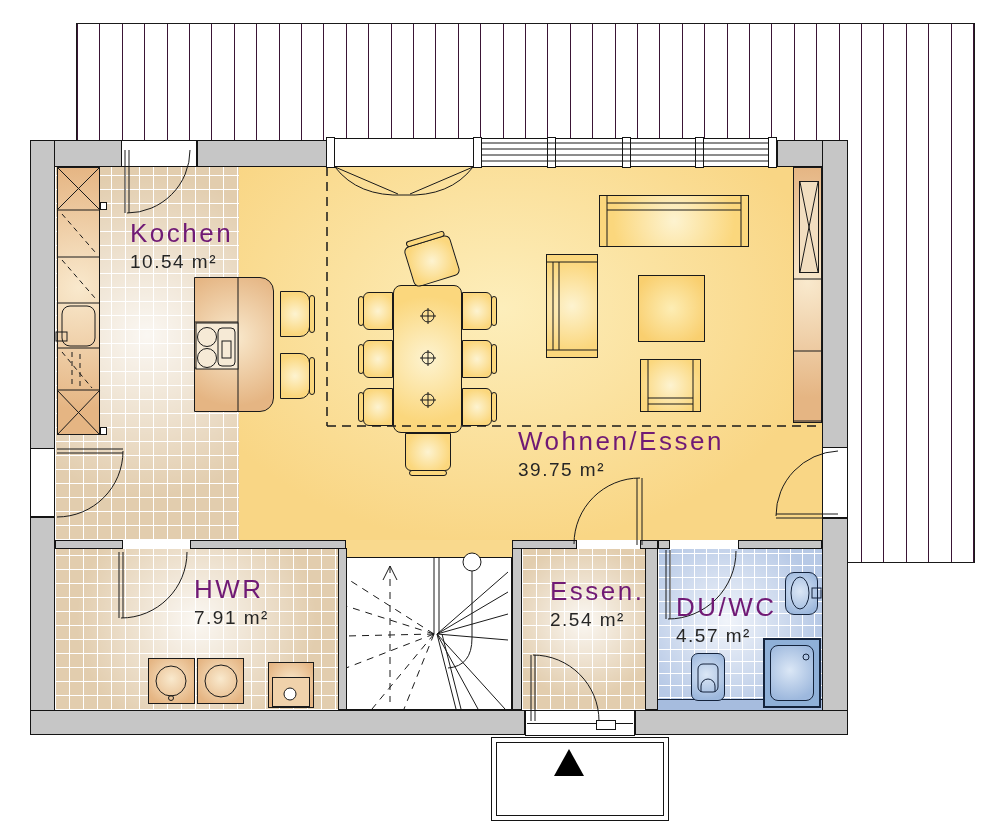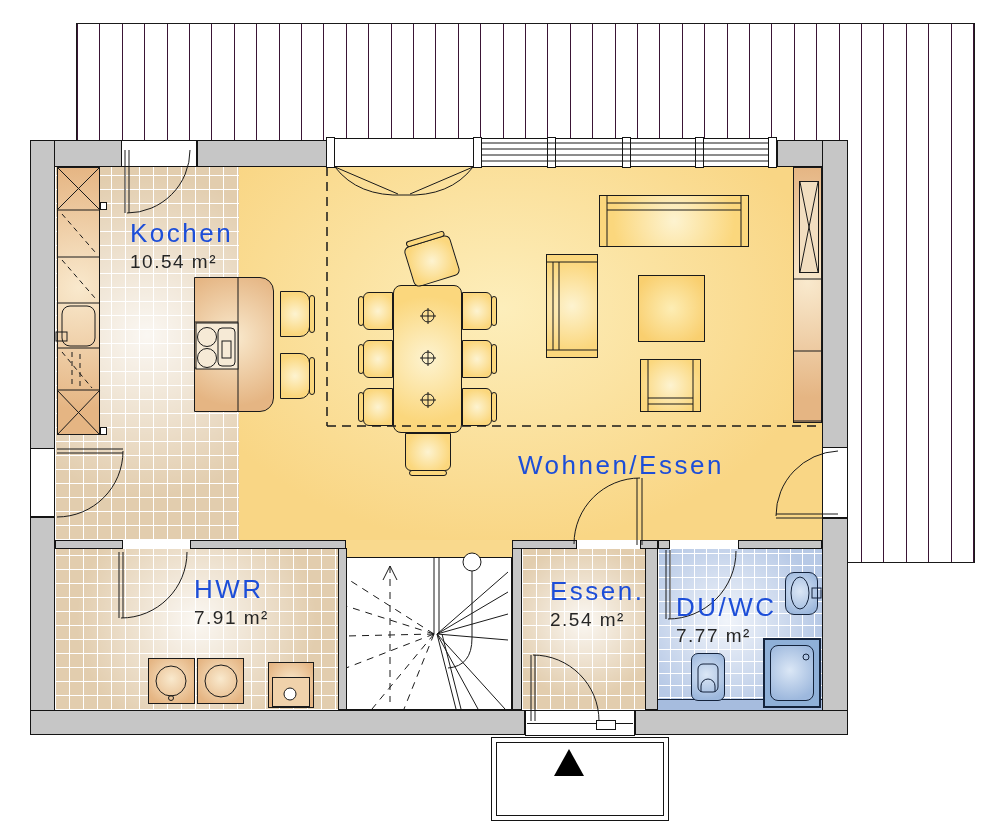--- a/index.html
+++ b/index.html
@@ -23,21 +23,21 @@
   .furn{background:radial-gradient(circle at 50% 50%, #fdf3d0 0%, #fbd77d 78%);border:1px solid #1a1a1a;}
   .wood{background:radial-gradient(circle at 50% 45%, #f9e9cd 0%, #e5b583 82%);border:1px solid #1a1a1a;}
   .blue-fix{background:radial-gradient(circle at 45% 45%, #dbe7f6 0%, #9db8dd 80%);border:1px solid #14233c;}
   .back{position:absolute;background:#fbd77d;border:1px solid #1a1a1a;}
   .back-l{left:-6px;top:3px;bottom:3px;width:4px;border-radius:3px;}
   .back-r{right:-6px;top:3px;bottom:3px;width:4px;border-radius:3px;}
   .back-b{bottom:-6px;left:3px;right:3px;height:4px;border-radius:3px;}
   .back-t{top:-6px;left:3px;right:3px;height:4px;border-radius:3px;}
   .deck{border:1px solid #1a1a1a;
         background:repeating-linear-gradient(90deg,#3a1535 0,#3a1535 1px,transparent 1px,transparent 22.4px);}
-  .rlabel{font-size:26px;letter-spacing:2.5px;color:#1d4ed8;white-space:nowrap;line-height:1.05;}
+  .rlabel{font-size:26px;letter-spacing:2.5px;color:#701a75;white-space:nowrap;line-height:1.05;}
   .rarea{font-size:19px;letter-spacing:1.5px;color:#262626;margin-top:4px;white-space:nowrap;}
   svg.overlay{position:absolute;left:0;top:0;pointer-events:none;}
 </style>
 </head>
 <body>
 
 <div id="plan">
 
   <div class="abs deck" style="left:76px;top:23px;width:899px;height:540px;"></div>
 
@@ -257,29 +257,30 @@
       <path d="M390,566 L383,580 M390,566 L397,580"></path>
       <path d="M472,571 V638 Q472,666 448,668"></path>
       <circle cx="472" cy="562" r="9" fill="#fff"></circle>
     </g>
   </svg>
 
   <div class="abs" style="left:130px;top:220px;">
     <div class="rlabel">Kochen</div>
     <div class="rarea">10.54 m²</div>
   </div>
-  <div class="abs" style="left:518px;top:428px;margin-top:24px;">
+  <div class="abs" style="left:518px;top:428px;">
     <div class="rlabel">Wohnen/Essen</div>
+    <div class="rarea">39.75 m²</div>
   </div>
   <div class="abs" style="left:194px;top:576px;">
     <div class="rlabel">HWR</div>
     <div class="rarea">7.91 m²</div>
   </div>
   <div class="abs" style="left:550px;top:578px;">
     <div class="rlabel">Essen.</div>
     <div class="rarea">2.54 m²</div>
   </div>
   <div class="abs" style="left:676px;top:594px;">
     <div class="rlabel">DU/WC</div>
-    <div class="rarea">7.77 m²</div>
+    <div class="rarea">4.57 m²</div>
   </div>
 
 </div>
 
 </body></html>

